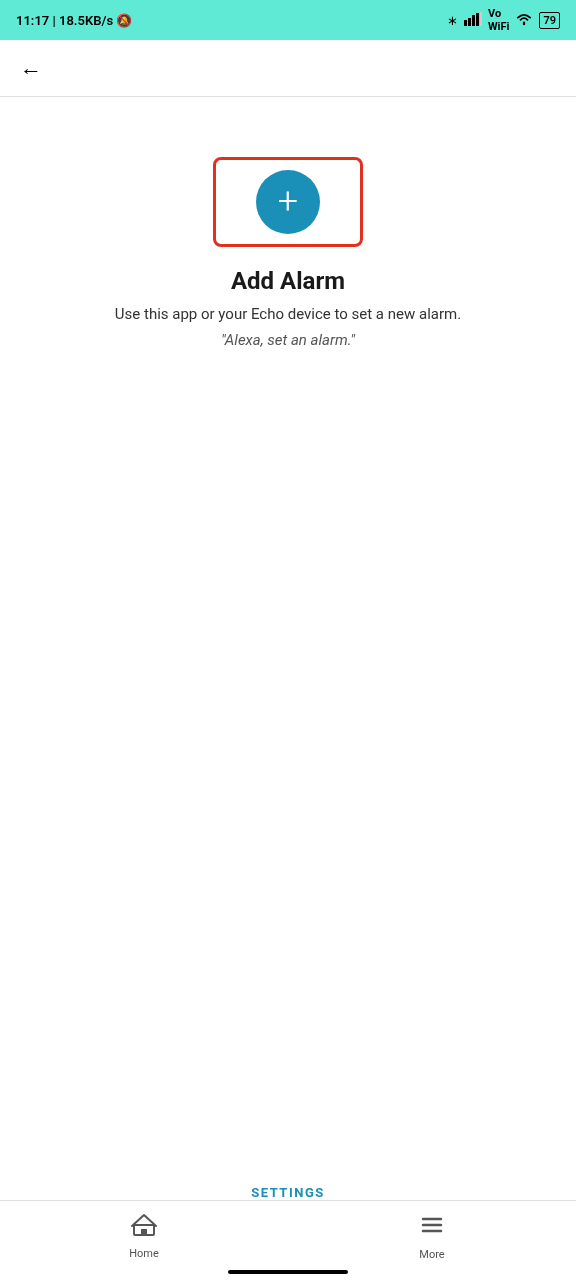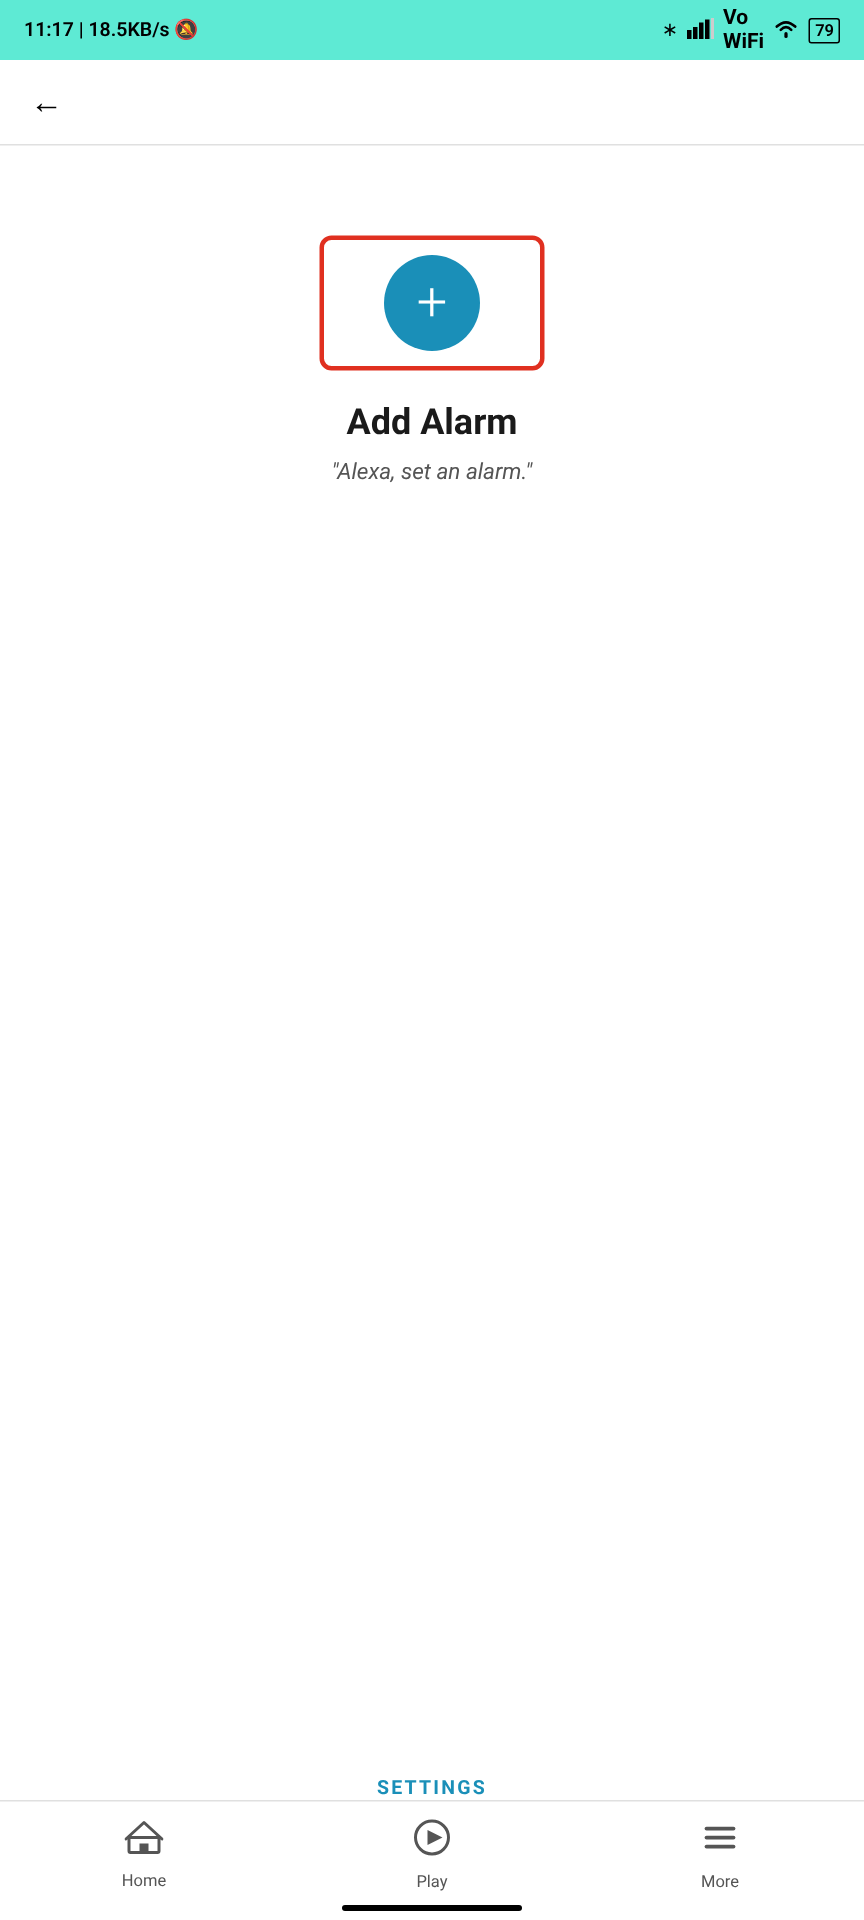--- a/index.html
+++ b/index.html
@@ -242,21 +242,21 @@
     <span class="status-icon">∗</span>
     <span>
       <svg width="18" height="14" viewBox="0 0 18 14">
         <rect x="0" y="8" width="3" height="6" fill="#000"></rect>
         <rect x="4" y="6" width="3" height="8" fill="#000"></rect>
         <rect x="8" y="3" width="3" height="11" fill="#000"></rect>
         <rect x="12" y="1" width="3" height="13" fill="#000"></rect>
         <rect x="16" y="0" width="2" height="14" fill="#ccc"></rect>
       </svg>
     </span>
-    <span style="font-size:14px;font-weight:700;">Vo<br style="line-height:0">WiFi</span>
+    <span style="font-size:11px;font-weight:700;">Vo<br style="line-height:0">WiFi</span>
     <span>
       <svg width="18" height="14" viewBox="0 0 20 16">
         <path d="M10 12 L10 14" stroke="#000" stroke-width="2.5" stroke-linecap="round"></path>
         <path d="M6 9 Q10 5 14 9" stroke="#000" stroke-width="2" fill="none" stroke-linecap="round"></path>
         <path d="M3 6.5 Q10 0 17 6.5" stroke="#000" stroke-width="2" fill="none" stroke-linecap="round"></path>
       </svg>
     </span>
     <div class="battery-indicator">
       <div class="battery-box">
         <span>79</span>
@@ -272,20 +272,21 @@
 <div class="tabs-container">
 </div>
 
 <div class="main-content">
   <div class="add-alarm-button-wrapper">
     <div class="add-alarm-circle">
       <span class="plus-icon">+</span>
     </div>
   </div>
   <div class="add-alarm-title">Add Alarm</div>
+  <div class="add-alarm-desc">Use this app or your Echo device to set a new alarm.</div>
   <div class="add-alarm-hint">"Alexa, set an alarm."</div>
 </div>
 
 <div class="settings-section">
   <div class="settings-label">SETTINGS</div>
 </div>
 
 <div class="bottom-nav">
 
   <div class="nav-item">
@@ -293,29 +294,20 @@
       <svg width="26" height="24" viewBox="0 0 26 24" fill="none">
         <rect x="3" y="12" width="20" height="10" rx="1" stroke="#555" stroke-width="2"></rect>
         <path d="M1 13 L13 2 L25 13" stroke="#555" stroke-width="2" stroke-linecap="round" stroke-linejoin="round"></path>
         <rect x="10" y="16" width="6" height="6" fill="#555"></rect>
       </svg>
     </span>
     <span class="nav-label">Home</span>
   </div>
 
 
-  <div class="nav-item">
-    <span class="nav-icon">
-      <svg width="26" height="26" viewBox="0 0 26 26" fill="none">
-        <circle cx="13" cy="13" r="11" stroke="#555" stroke-width="2"></circle>
-        <polygon points="10,8 20,13 10,18" fill="#555"></polygon>
-      </svg>
-    </span>
-    <span class="nav-label">Play</span>
-  </div>
 
 
   <div class="nav-item">
     <span class="nav-icon">
       <svg width="26" height="26" viewBox="0 0 26 26" fill="none">
         <line x1="4" y1="7" x2="22" y2="7" stroke="#555" stroke-width="2.5" stroke-linecap="round"></line>
         <line x1="4" y1="13" x2="22" y2="13" stroke="#555" stroke-width="2.5" stroke-linecap="round"></line>
         <line x1="4" y1="19" x2="22" y2="19" stroke="#555" stroke-width="2.5" stroke-linecap="round"></line>
       </svg>
     </span>

